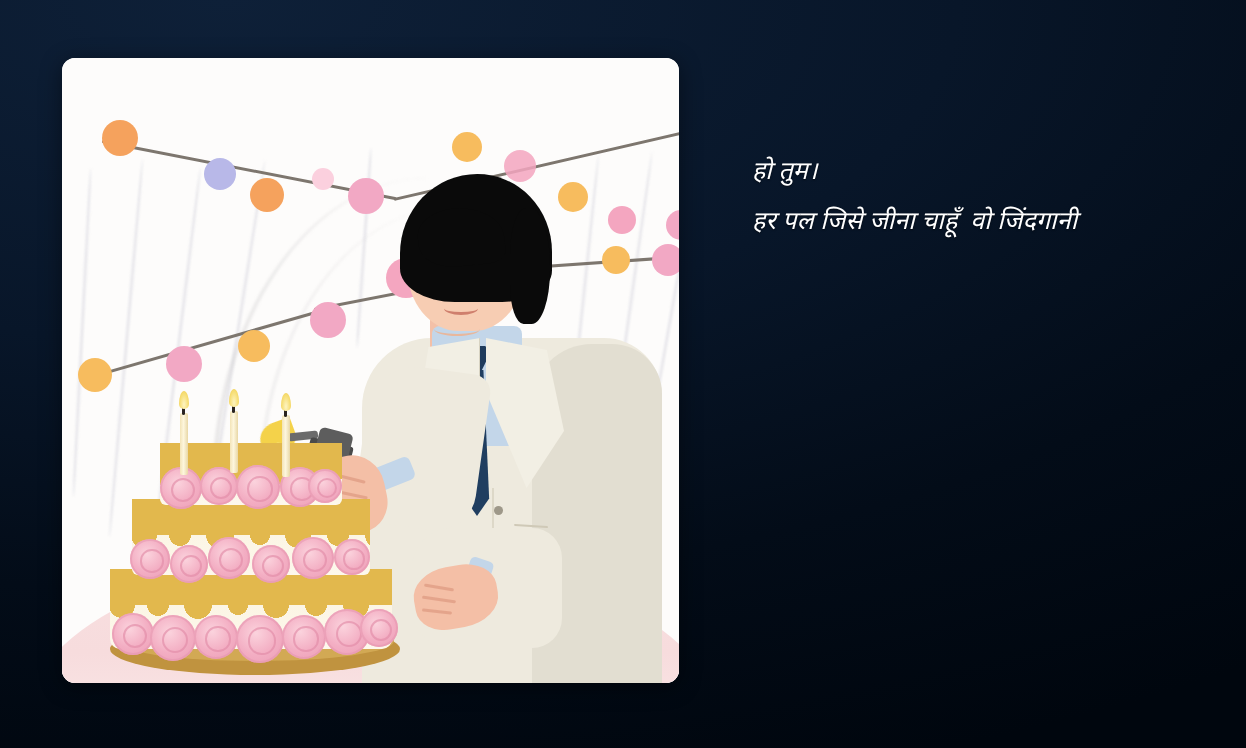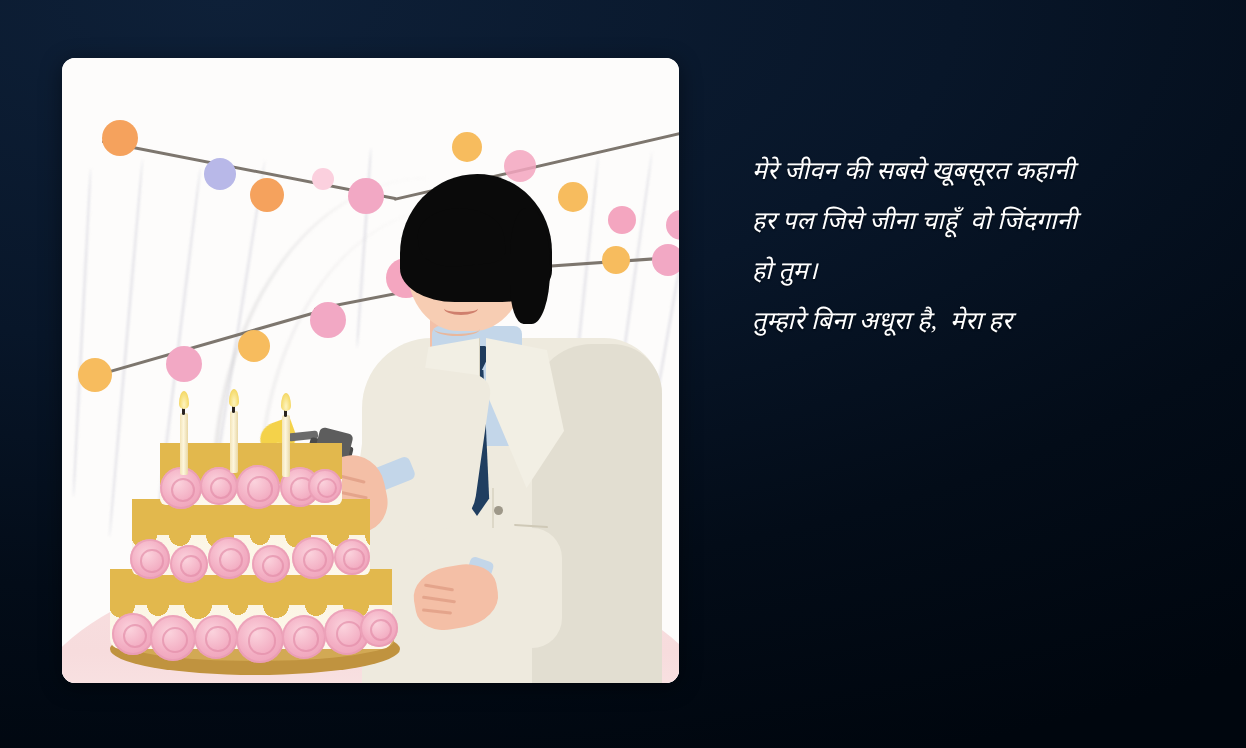--- a/index.html
+++ b/index.html
@@ -435,17 +435,15 @@
 
       <div class="candle" style="left:180px; bottom:198px;"></div>
       <div class="wick" style="left:182px; bottom:258px;"></div>
       <div class="candle-flame" style="left:179px; bottom:264px;"></div>
     </div>
 
   </div>
 </div>
 
 <div id="message">
-  <div class="line">मेरे जीवन की सबसे खूबसूरत कहानी</div>
+  <div class="line">हो तुम।</div>
   <div class="line">हर पल जिसे जीना चाहूँ  वो जिंदगानी</div>
-  <div class="line">हो तुम।</div>
-  <div class="line">तुम्हारे बिना अधूरा है,  मेरा हर</div>
 </div>
 
 </body></html>

